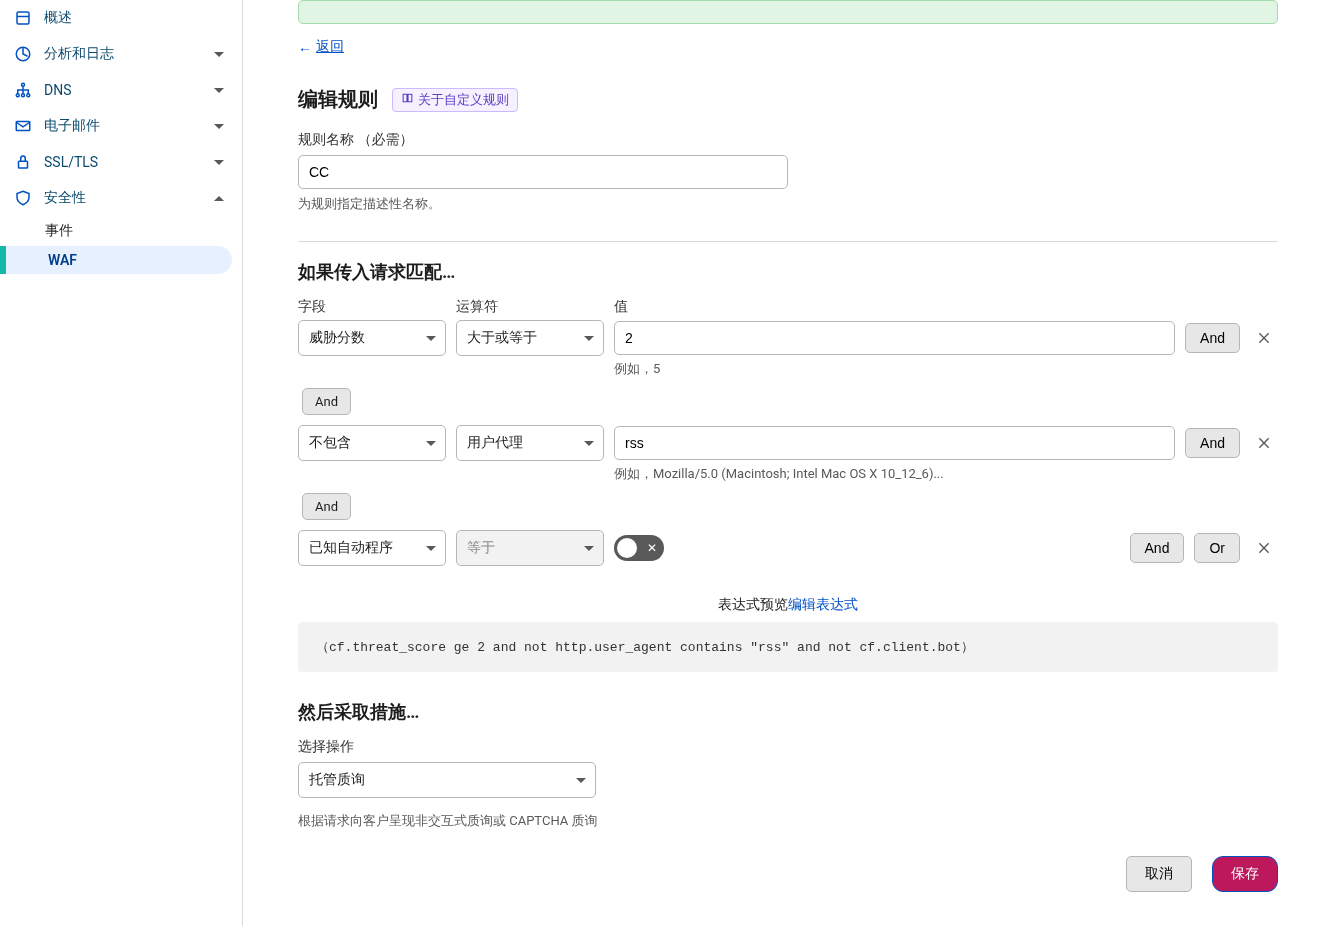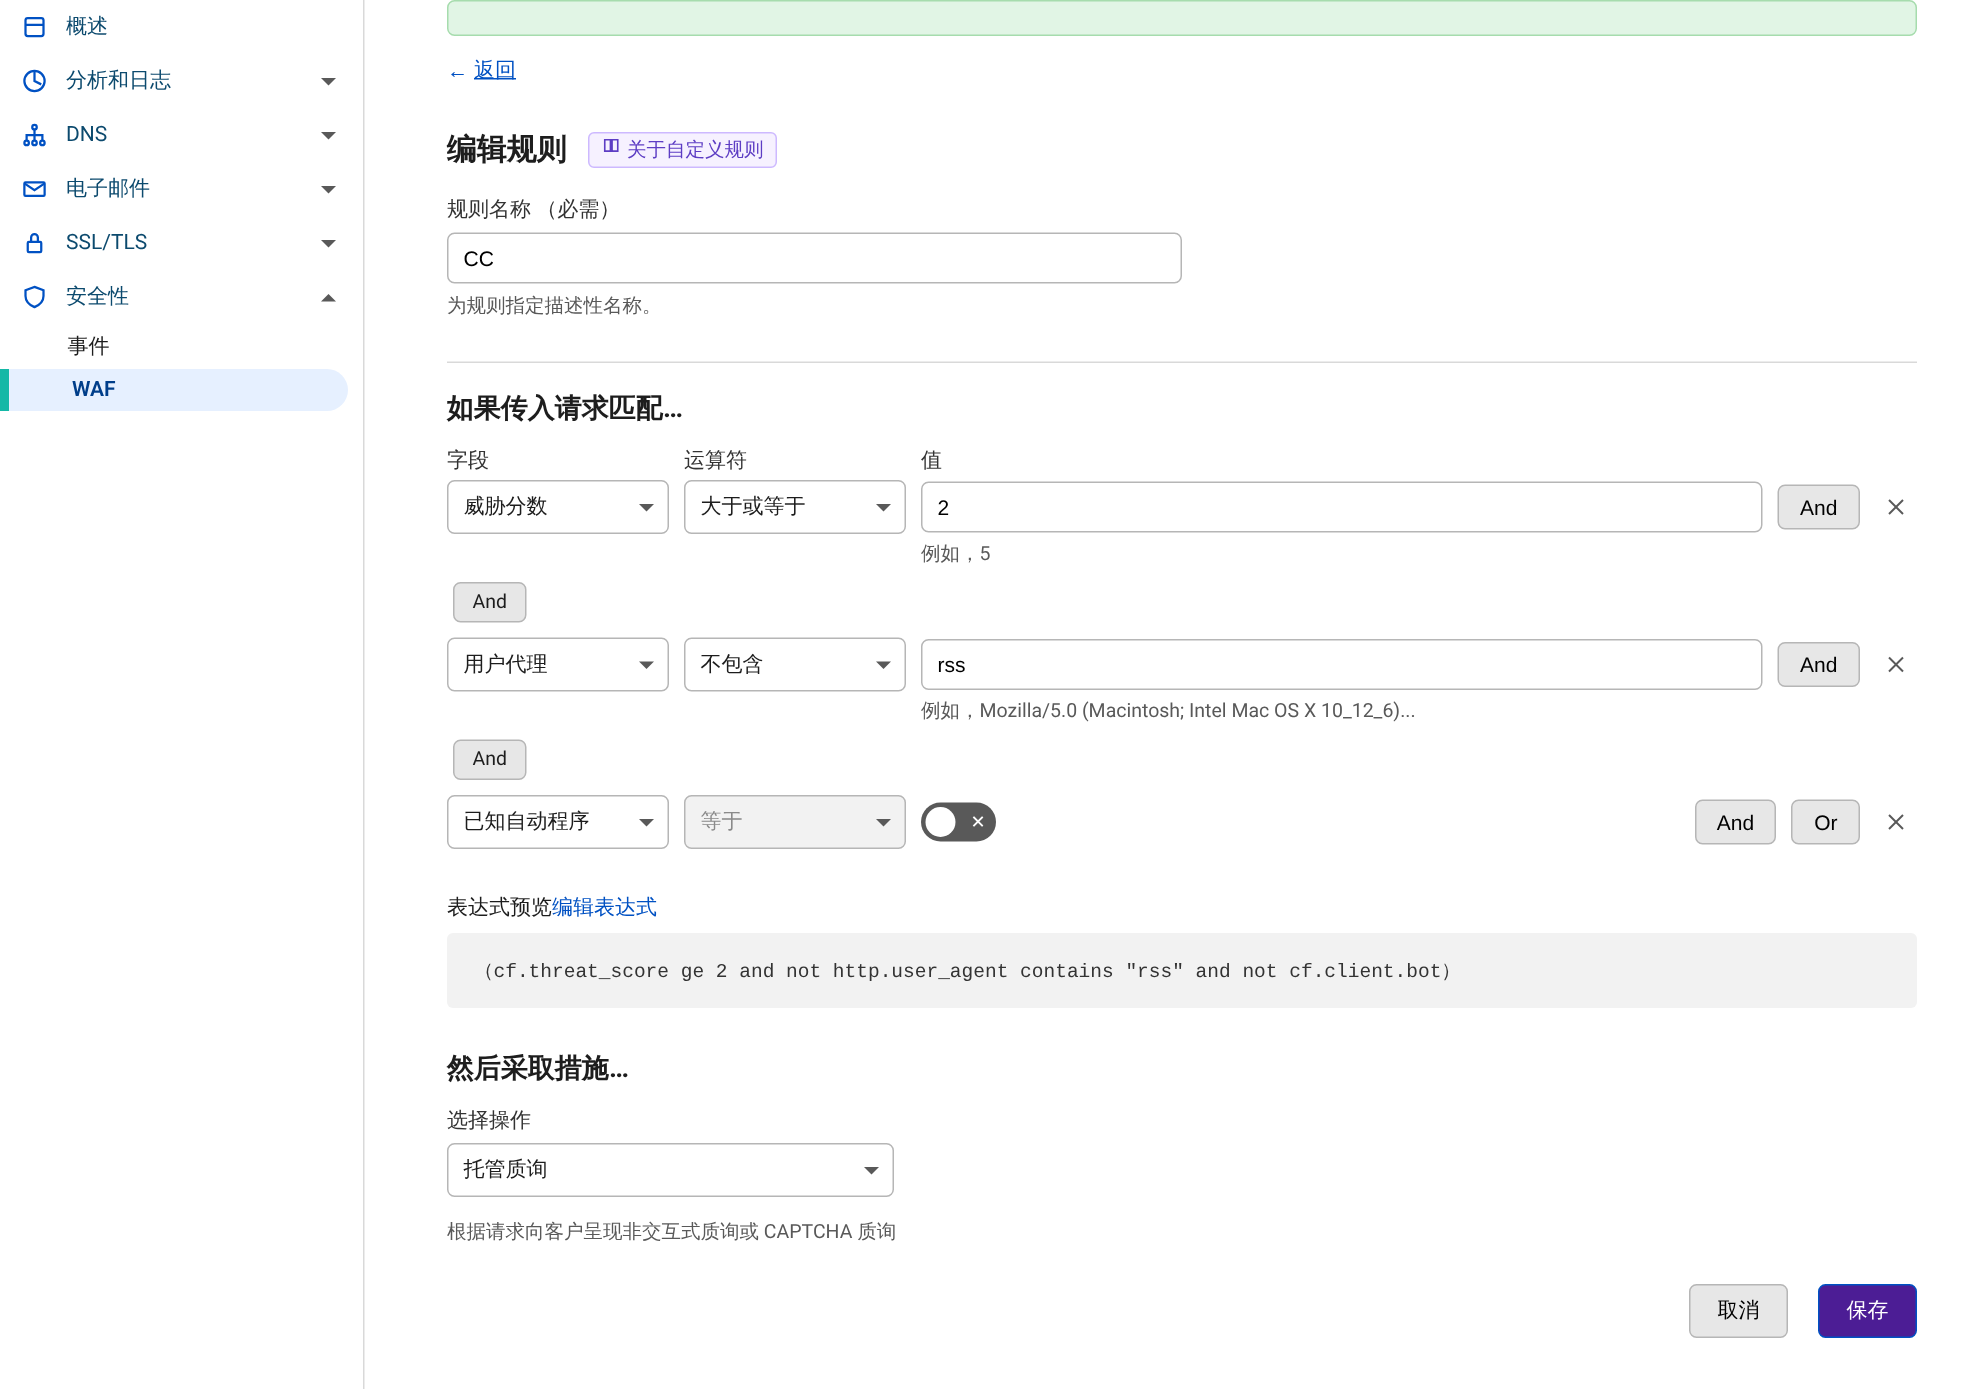--- a/index.html
+++ b/index.html
@@ -46,28 +46,28 @@
   .remove-btn { width:28px; height:28px; display:flex; align-items:center; justify-content:center; cursor:pointer; }
   .remove-btn svg { width:16px; height:16px; stroke:#595959; }
   .row-example { color:#595959; font-size:13px; margin-top:4px; margin-left:316px; }
   .connector { margin:10px 0 10px 0; position:relative; }
   .connector .and-chip { display:inline-block; border:1px solid #b6b6b6; background:#e7e7e7; border-radius:5px; padding:5px 12px; font-size:13px; margin-left:4px; }
   .connector::before { content:''; position:absolute; left:24px; top:-10px; bottom:-10px; width:1px; }
   .toggle { width:50px; height:26px; border-radius:13px; background:#595959; position:relative; cursor:pointer; display:flex; align-items:center; }
   .toggle .knob { width:20px; height:20px; border-radius:50%; background:#fff; position:absolute; left:3px; }
   .toggle .x { position:absolute; right:7px; color:#fff; font-size:12px; line-height:1; }
   .actions-right { margin-left:auto; display:flex; gap:10px; align-items:center; }
-  .preview-head { display:flex; justify-content:flex-start; align-items:flex-end; margin-top:30px; margin-bottom:8px; }
+  .preview-head { display:flex; justify-content:center; align-items:flex-end; margin-top:30px; margin-bottom:8px; }
   .edit-link { color:#0051c3; cursor:pointer; }
   .expr-box { background:#f2f2f2; border-radius:4px; padding:16px 18px; font-family: "SFMono-Regular", Consolas, "Liberation Mono", Menlo, monospace; font-size:13px; color:#333; }
   .action-select { width:298px; }
   .action-select .select-box { width:100%; }
   .footer-btns { display:flex; justify-content:flex-end; gap:20px; margin-top:26px; }
   .btn { padding:8px 18px; border-radius:5px; border:1px solid #b6b6b6; background:#e7e7e7; cursor:pointer; font-size:14px; }
-  .btn-primary { background:#4c1d95; border-color:#0051c3; color:#fff; }
+  .btn-primary { background:#be185d; border-color:#0051c3; color:#fff;border-radius:11px; }
 </style>
 </head>
 <body>
 
 <div class="app">
 
   <nav class="sidebar">
     <div class="nav-item">
       <span class="icon">
         <svg viewBox="0 0 24 24" width="18" height="18" fill="none" stroke="currentColor" stroke-width="2">
@@ -192,24 +192,24 @@
     </div>
 
     <div class="connector">
       <span class="and-chip">And</span>
     </div>
 
     
     <div class="cond-row">
       <div class="row-inputs">
         <div class="select">
+          <div class="select-box">不包含</div>
+        </div>
+        <div class="select">
           <div class="select-box">用户代理</div>
-        </div>
-        <div class="select">
-          <div class="select-box">不包含</div>
         </div>
         <div class="val-input">
           <input value="rss" style="">
         </div>
         <div class="actions-right">
           <button class="and-btn">And</button>
           <span class="remove-btn">
             <svg viewBox="0 0 24 24">
                 <line x1="5" y1="5" x2="19" y2="19" stroke-width="2"></line>
                 <line x1="19" y1="5" x2="5" y2="19" stroke-width="2"></line>

